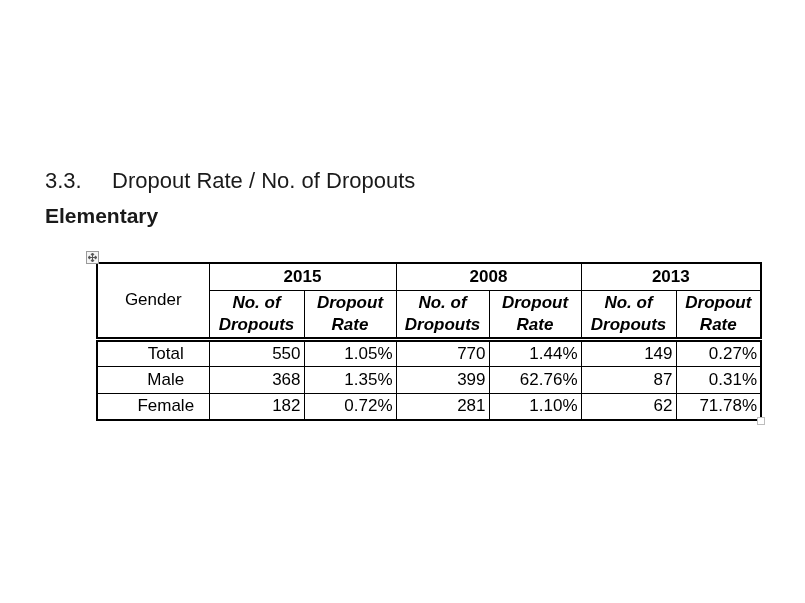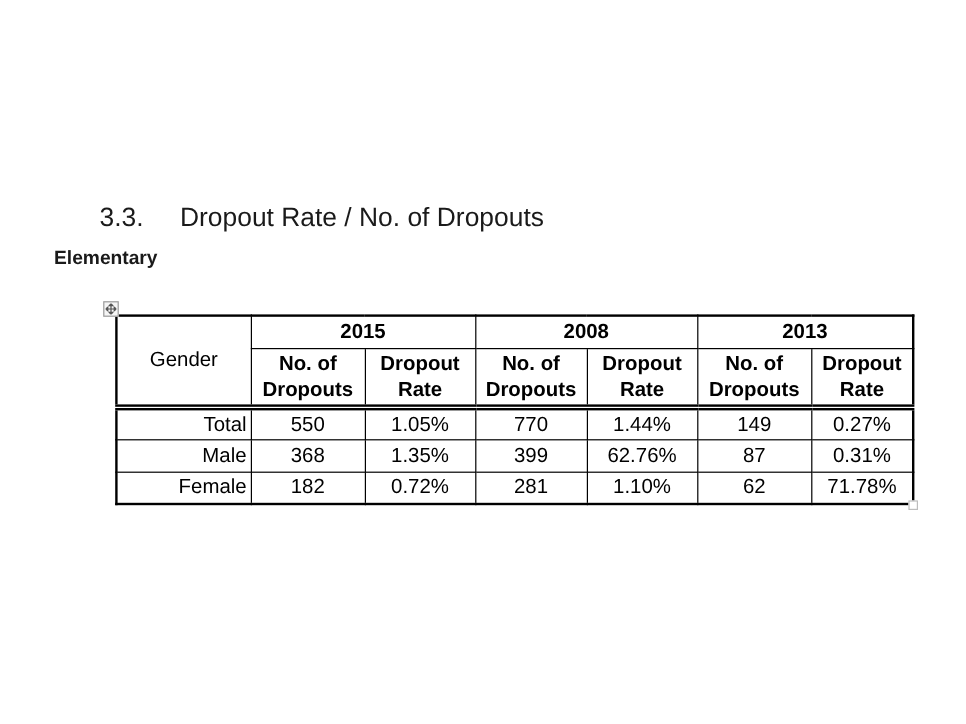--- a/index.html
+++ b/index.html
@@ -17,28 +17,27 @@
     left: 45px;
     top: 166px;
     font-size: 22px;
     font-weight: 400;
     line-height: 30px;
     white-space: nowrap;
   }
   .section-title .num {
     display: inline-block;
     width: 67px;
-    margin-left: 38px;
   }
 
   .subtitle {
     position: absolute;
     left: 45px;
     top: 201px;
-    font-size: 16px;
+    font-size: 21px;
     font-weight: 700;
     line-height: 30px;
   }
 
   .table-wrap {
     position: absolute;
     left: 96px;
     top: 262px;
     width: 664px;
   }
@@ -53,27 +52,27 @@
   th, td {
     border: 1.5px solid #000;
     font-size: 17px;
     text-align: center;
     vertical-align: middle;
     padding: 1px 3px;
     overflow: hidden;
   }
   thead th { font-weight: 700; }
   tr.year-row th { height: 27px; }
-  tr.subhead-row th { height: 48px; line-height: 22px; }
+  tr.subhead-row th { height: 48px; line-height: 22px; font-style: italic; }
   th.gender-cell { font-weight: 400; }
   
   tr.subhead-row th, th.gender-cell { border-bottom: 5px double #000; }
-  tbody td { height: 27px; font-weight: 400; }
+  tbody td { height: 27px; font-weight: 400; text-align: right; }
   tbody td.row-label {
-    text-align: right;
+    text-align: center;
     padding-left: 28px;
   }
 
   
   .move-handle {
     position: absolute;
     left: -10px;
     top: -11px;
     width: 13px;
     height: 13px;

